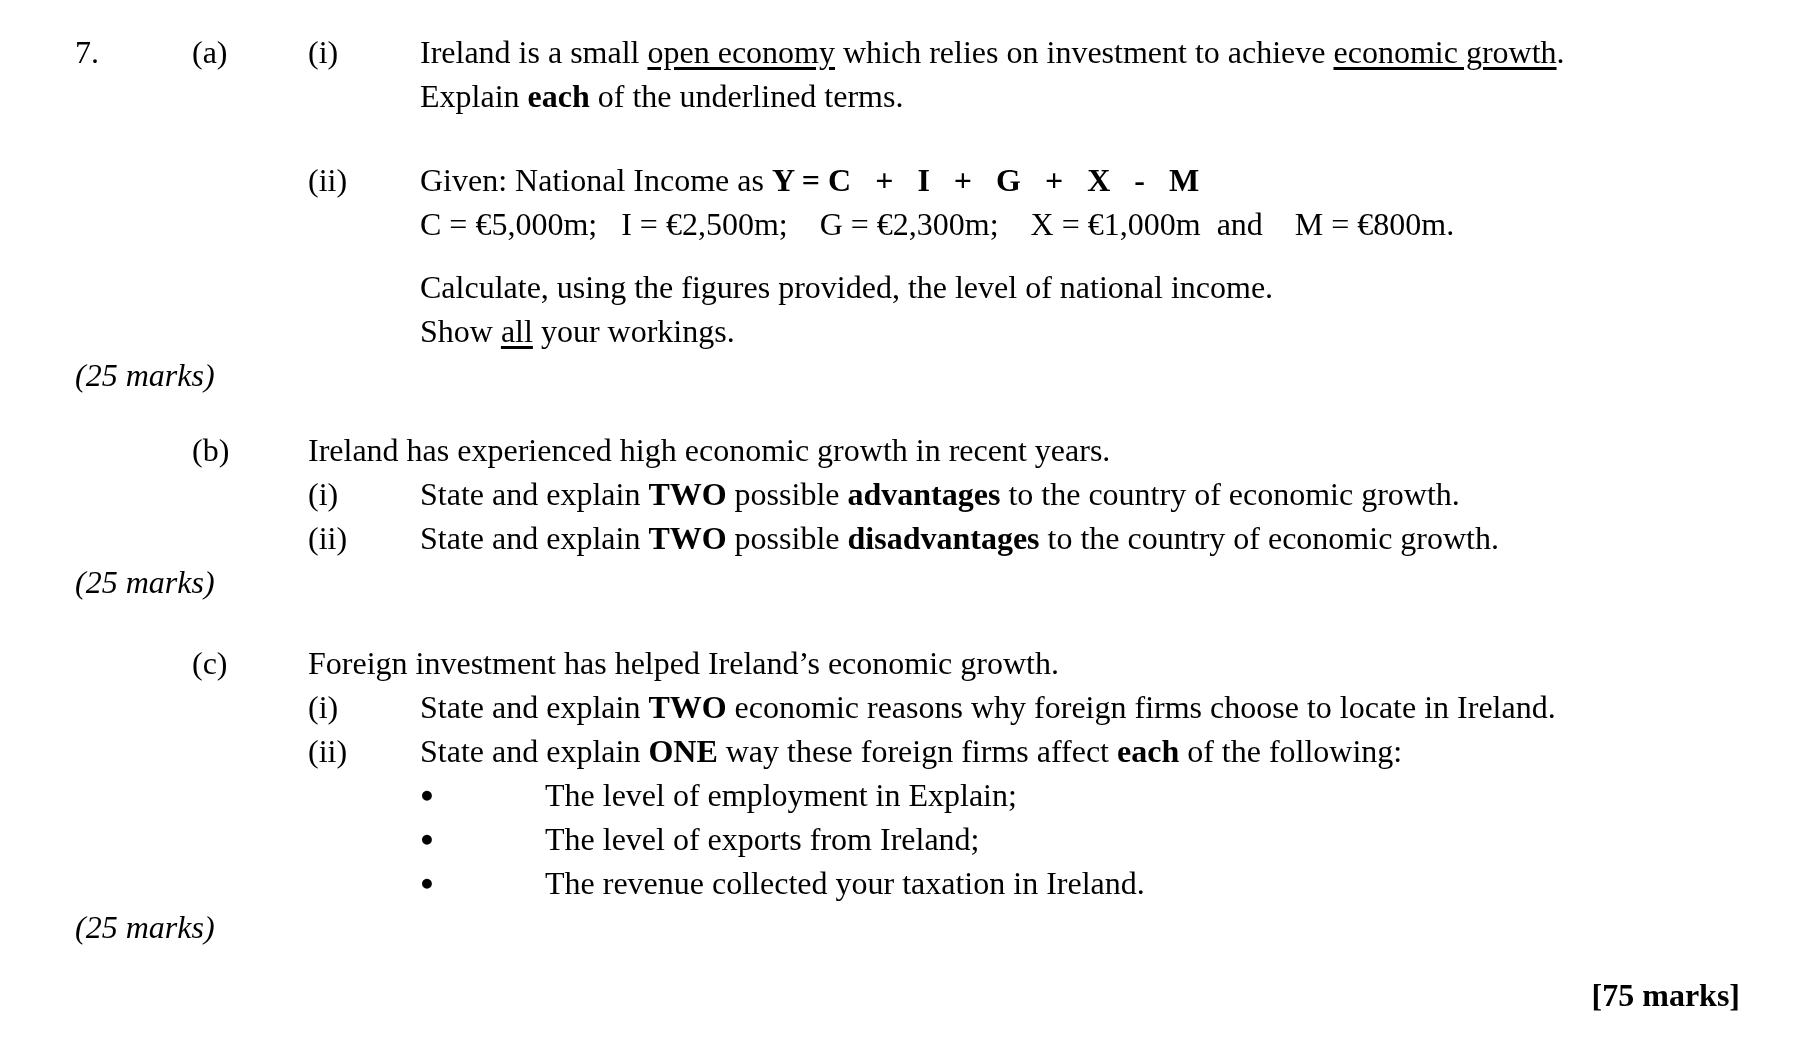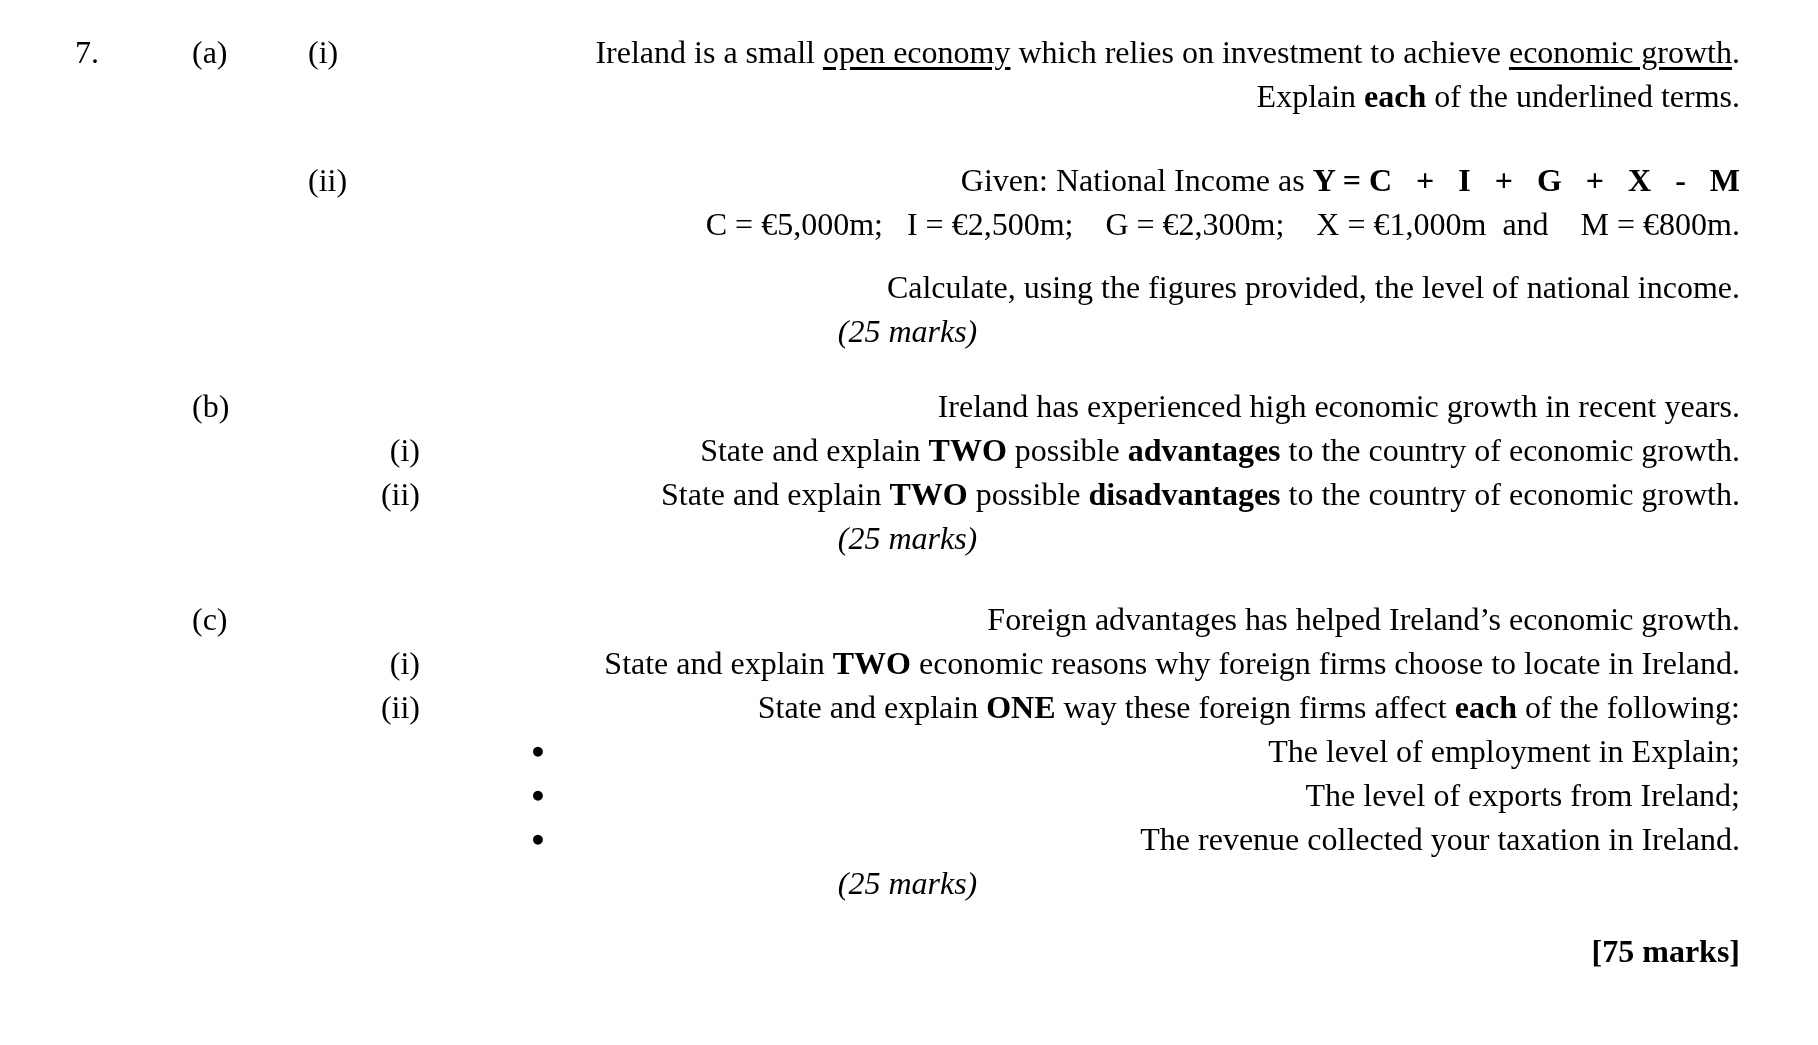--- a/index.html
+++ b/index.html
@@ -20,32 +20,32 @@
     padding: 30px 78px 0 75px;
     overflow: hidden;
   }
   .row {
     display: flex;
     align-items: flex-start;
   }
   .c1 { flex: 0 0 117px; }
   .c2 { flex: 0 0 116px; }
   .c3 { flex: 0 0 112px; }
-  .body { flex: 1 1 auto; min-width: 0; text-align: right; }
+  .body { flex: 1 1 auto; min-width: 0; }
   .line { white-space: pre-wrap; }
   .subrow { display: flex; align-items: flex-start; }
   .sublabel { flex: 0 0 112px; }
   .subtext { flex: 1 1 auto; white-space: pre-wrap; font-family: Liberation Serif, serif; }
   .bulletrow { display: flex; align-items: flex-start; }
   .bullet-spacer { flex: 0 0 112px; }
   .dotcol { flex: 0 0 125px; font-size: 23px; line-height: 44px; }
   .b { font-weight: bold; }
   .u { text-decoration: underline; text-underline-offset: 4px; }
   .marks-row {
-    text-align: center;
+    text-align: left;
     font-style: italic;
   }
   .total-row {
     text-align: right;
     font-weight: bold;
   }
   .gap-aii   { margin-top: 40px; }
   .gap-calc  { margin-top: 19px; }
   .gap-b     { margin-top: 31px; }
   .gap-c     { margin-top: 37px; }
@@ -67,20 +67,21 @@
   </div>
 
   <div class="row gap-aii">
     <span class="c1"></span>
     <span class="c2"></span>
     <span class="c3">(ii)</span>
     <div class="body">
       <div class="line"><span>Given: National Income as </span><span class="b">Y = C   +   I   +   G   +   X   -   M</span></div>
       <div class="line"><span>C = €5,000m;   I = €2,500m;    G = €2,300m;    X = €1,000m  and    M = €800m.</span></div>
       <div class="line gap-calc"><span>Calculate, using the figures provided, the level of national income.</span></div>
+      <div class="line"><span>Show </span><span class="u">all</span><span> your workings.</span></div>
     </div>
   </div>
 
   <div class="marks-row">(25 marks)</div>
 
   <div class="row gap-b">
     <span class="c1"></span>
     <span class="c2">(b)</span>
     <div class="body">
       <div class="line"><span>Ireland has experienced high economic growth in recent years.</span></div>
@@ -94,21 +95,21 @@
       </div>
     </div>
   </div>
 
   <div class="marks-row">(25 marks)</div>
 
   <div class="row gap-c">
     <span class="c1"></span>
     <span class="c2">(c)</span>
     <div class="body">
-      <div class="line"><span>Foreign advantages has helped Ireland’s economic growth.</span></div>
+      <div class="line"><span>Foreign investment has helped Ireland’s economic growth.</span></div>
       <div class="subrow">
         <span class="sublabel">(i)</span>
         <div class="subtext"><span>State and explain </span><span class="b">TWO</span><span> economic reasons why foreign firms choose to locate in Ireland.</span></div>
       </div>
       <div class="subrow">
         <span class="sublabel">(ii)</span>
         <div class="subtext"><span>State and explain </span><span class="b">ONE</span><span> way these foreign firms affect </span><span class="b">each</span><span> of the following:</span></div>
       </div>
       <div class="bulletrow">
         <span class="bullet-spacer"></span>

